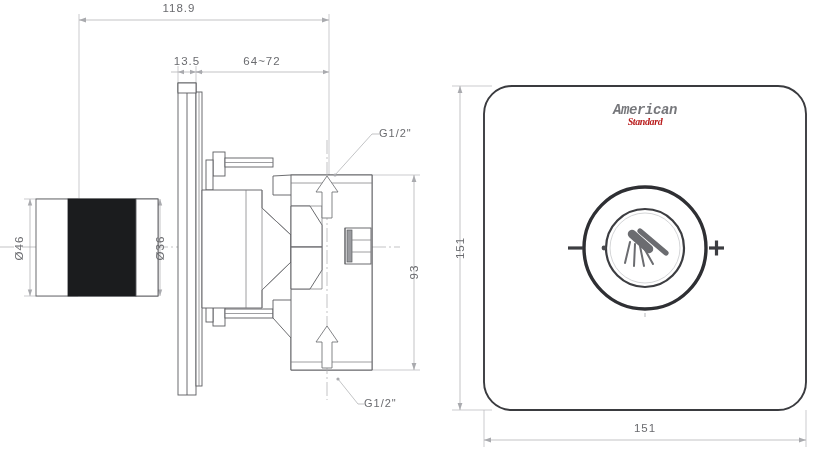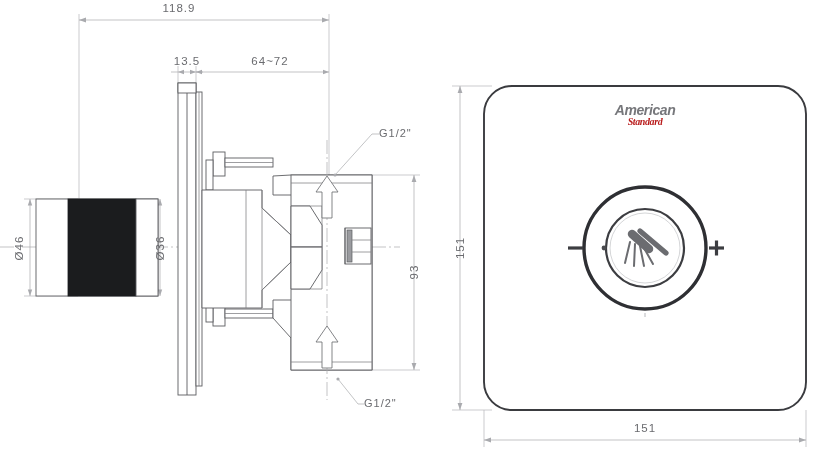--- a/index.html
+++ b/index.html
@@ -263,21 +263,21 @@
     </g>
   </svg>
 
   <div style="position:absolute; left:179px; top:2px; transform:translateX(-50%);
               font-size:11.5px; color:#6a6b6f; letter-spacing:1px;">118.9</div>
 
   <div style="position:absolute; left:187px; top:55px; transform:translateX(-50%);
               font-size:11.5px; color:#6a6b6f; letter-spacing:1px;text-align:right;">13.5</div>
 
   <div style="position:absolute; left:262px; top:55px; transform:translateX(-50%);
-              font-size:11.5px; color:#6a6b6f; letter-spacing:1px;margin-left:8px;">64~72</div>
+              font-size:11.5px; color:#6a6b6f; letter-spacing:1px;">64~72</div>
 
   <div style="position:absolute; left:414px; top:272px;
               transform:translate(-50%,-50%) rotate(-90deg);
               font-size:11.5px; color:#6a6b6f; letter-spacing:1px;">93</div>
 
   <div style="position:absolute; left:19px; top:248px;
               transform:translate(-50%,-50%) rotate(-90deg);
               font-size:11.5px; color:#6a6b6f; letter-spacing:1px; white-space:nowrap;">Ø46</div>
 
   <div style="position:absolute; left:160px; top:248px;
@@ -292,19 +292,19 @@
 
   <div style="position:absolute; left:460px; top:248px;
               transform:translate(-50%,-50%) rotate(-90deg);
               font-size:11.5px; color:#6a6b6f; letter-spacing:1px;">151</div>
 
   <div style="position:absolute; left:645px; top:422px; transform:translateX(-50%);
               font-size:11.5px; color:#6a6b6f; letter-spacing:1px;">151</div>
 
   <div style="position:absolute; left:645px; top:104px; transform:translateX(-50%);
               text-align:center; line-height:0.92;">
-    <div style="font-family:Liberation Sans, sans-serif; font-style:italic; font-weight:bold;
+    <div style="font-family:Liberation Mono, monospace; font-style:italic; font-weight:bold;
                 font-size:14px; color:#76777b; letter-spacing:-0.4px;">American</div>
     <div style="font-family:'Liberation Serif',serif; font-style:italic; font-weight:bold;
                 font-size:10px; color:#b91c1c; letter-spacing:-0.4px;">Standard</div>
   </div>
 
 </div>
 
 </body></html>

